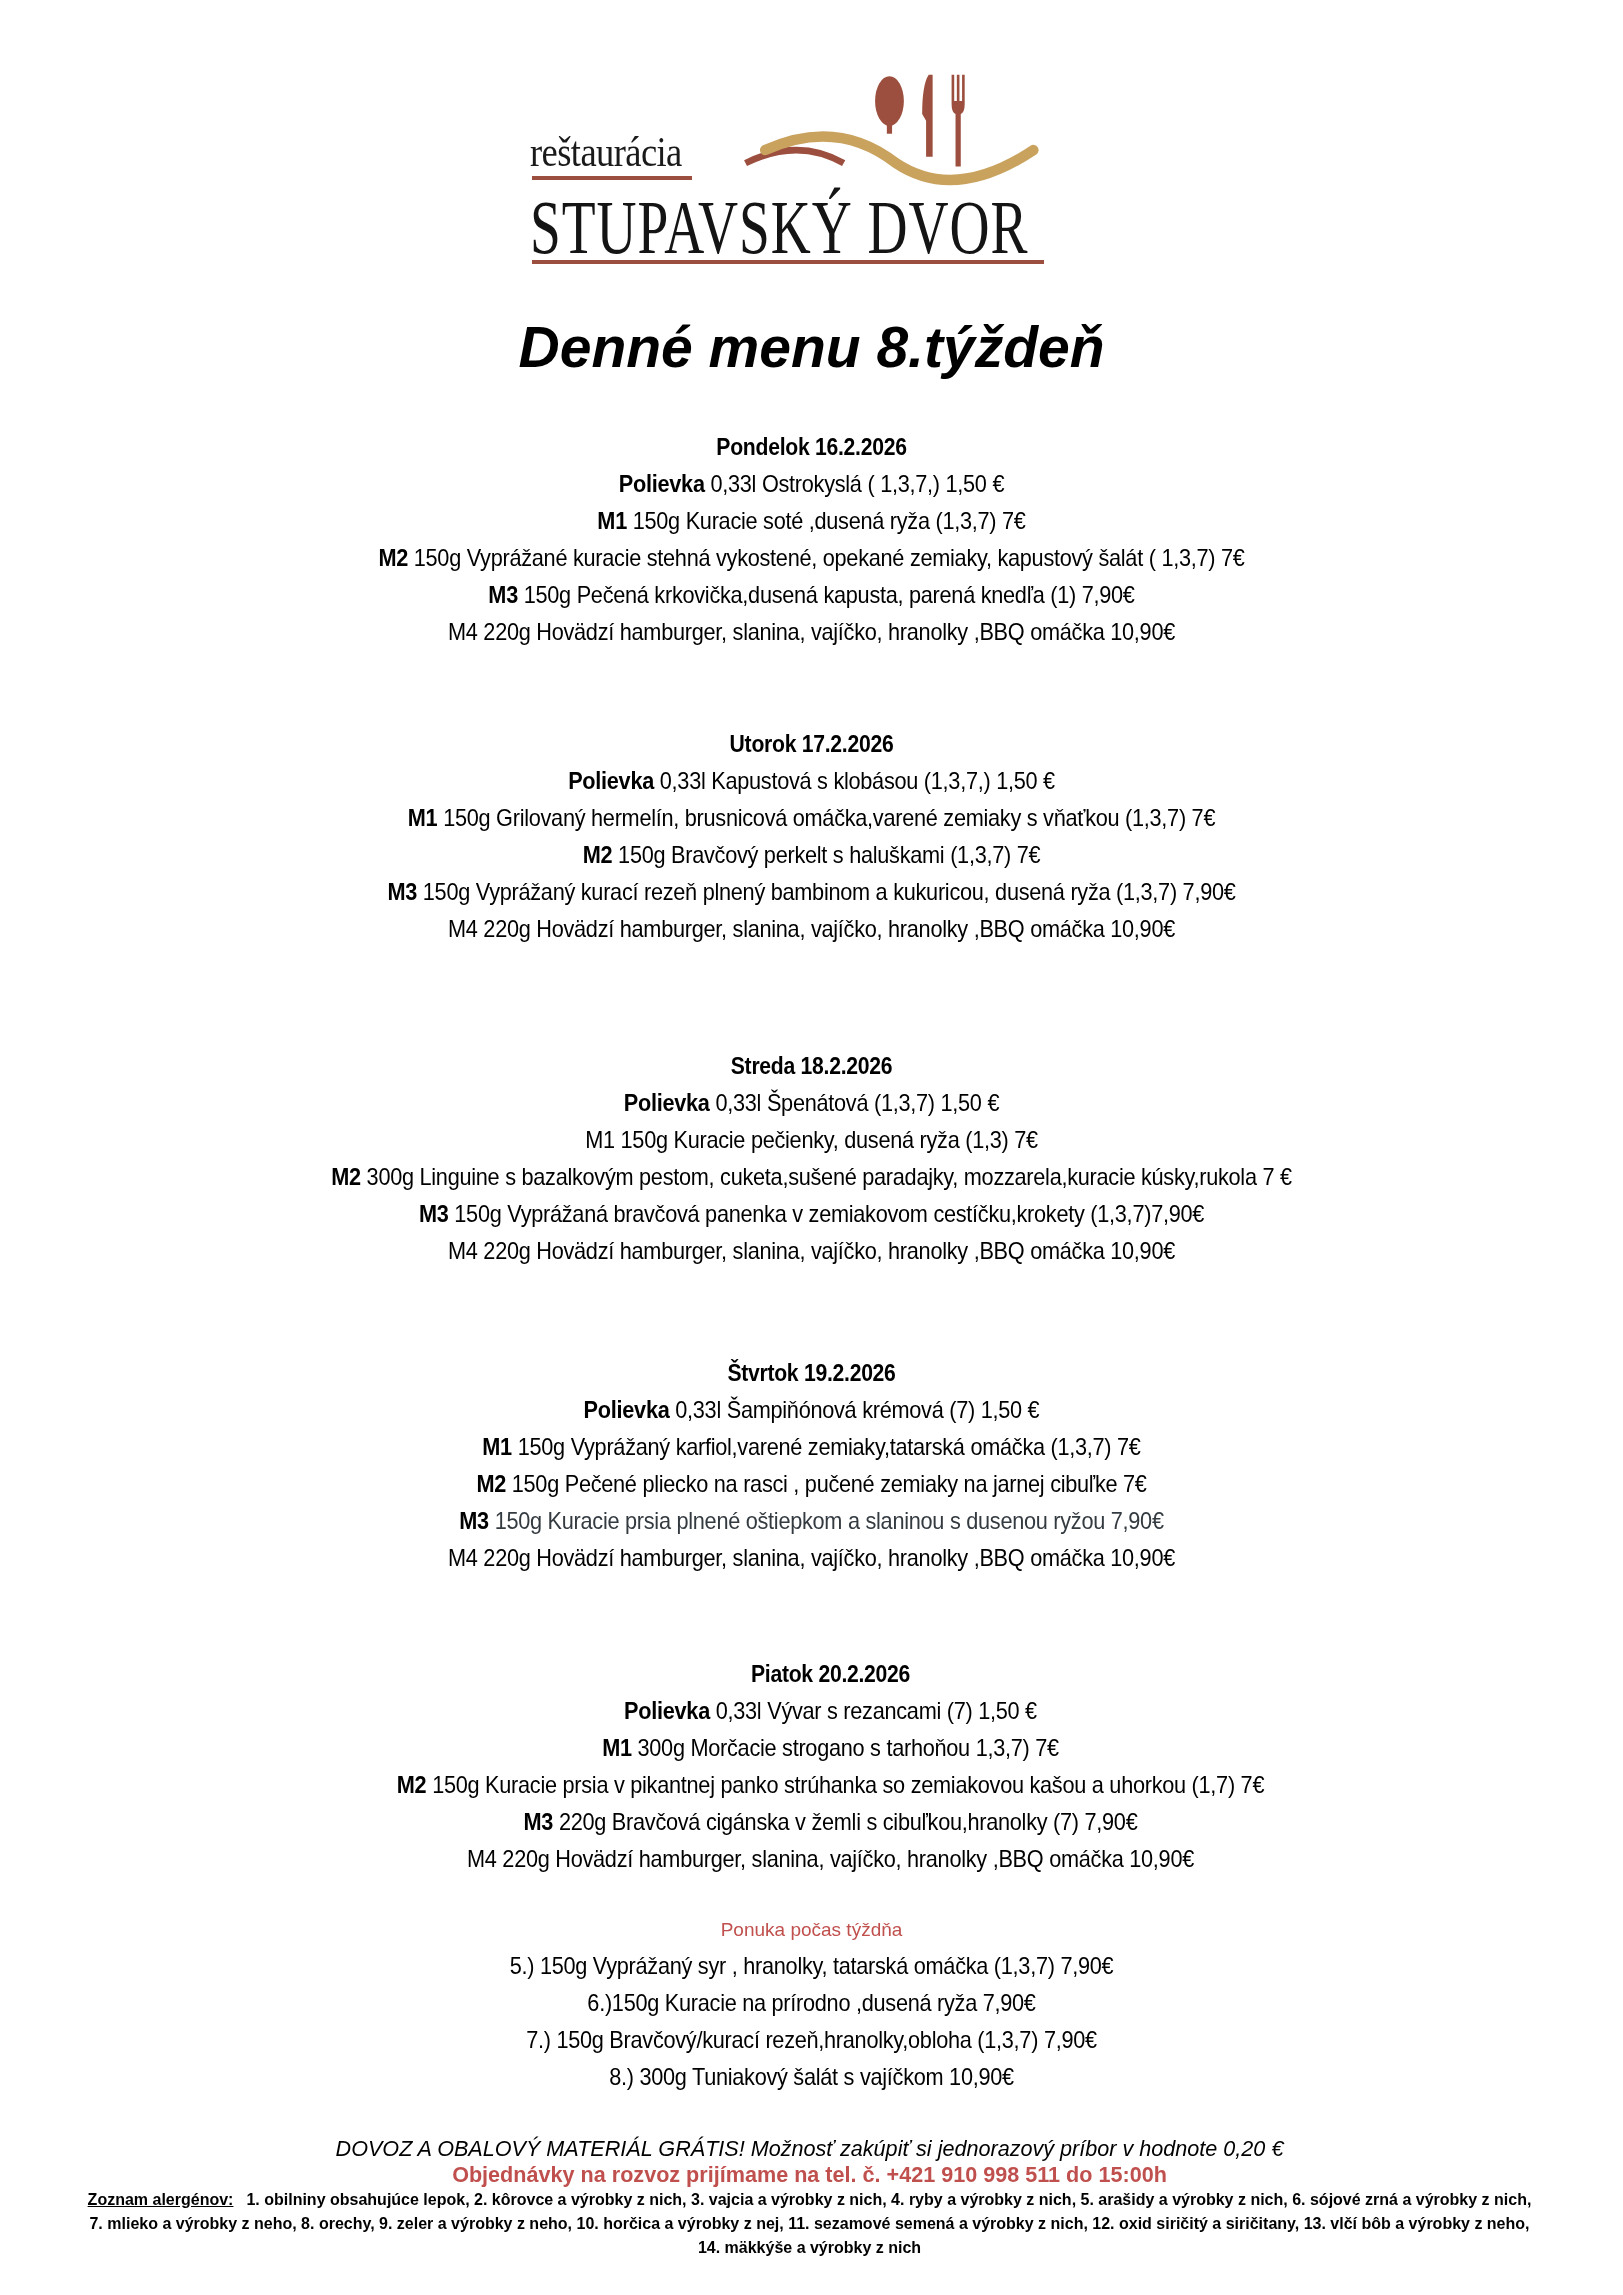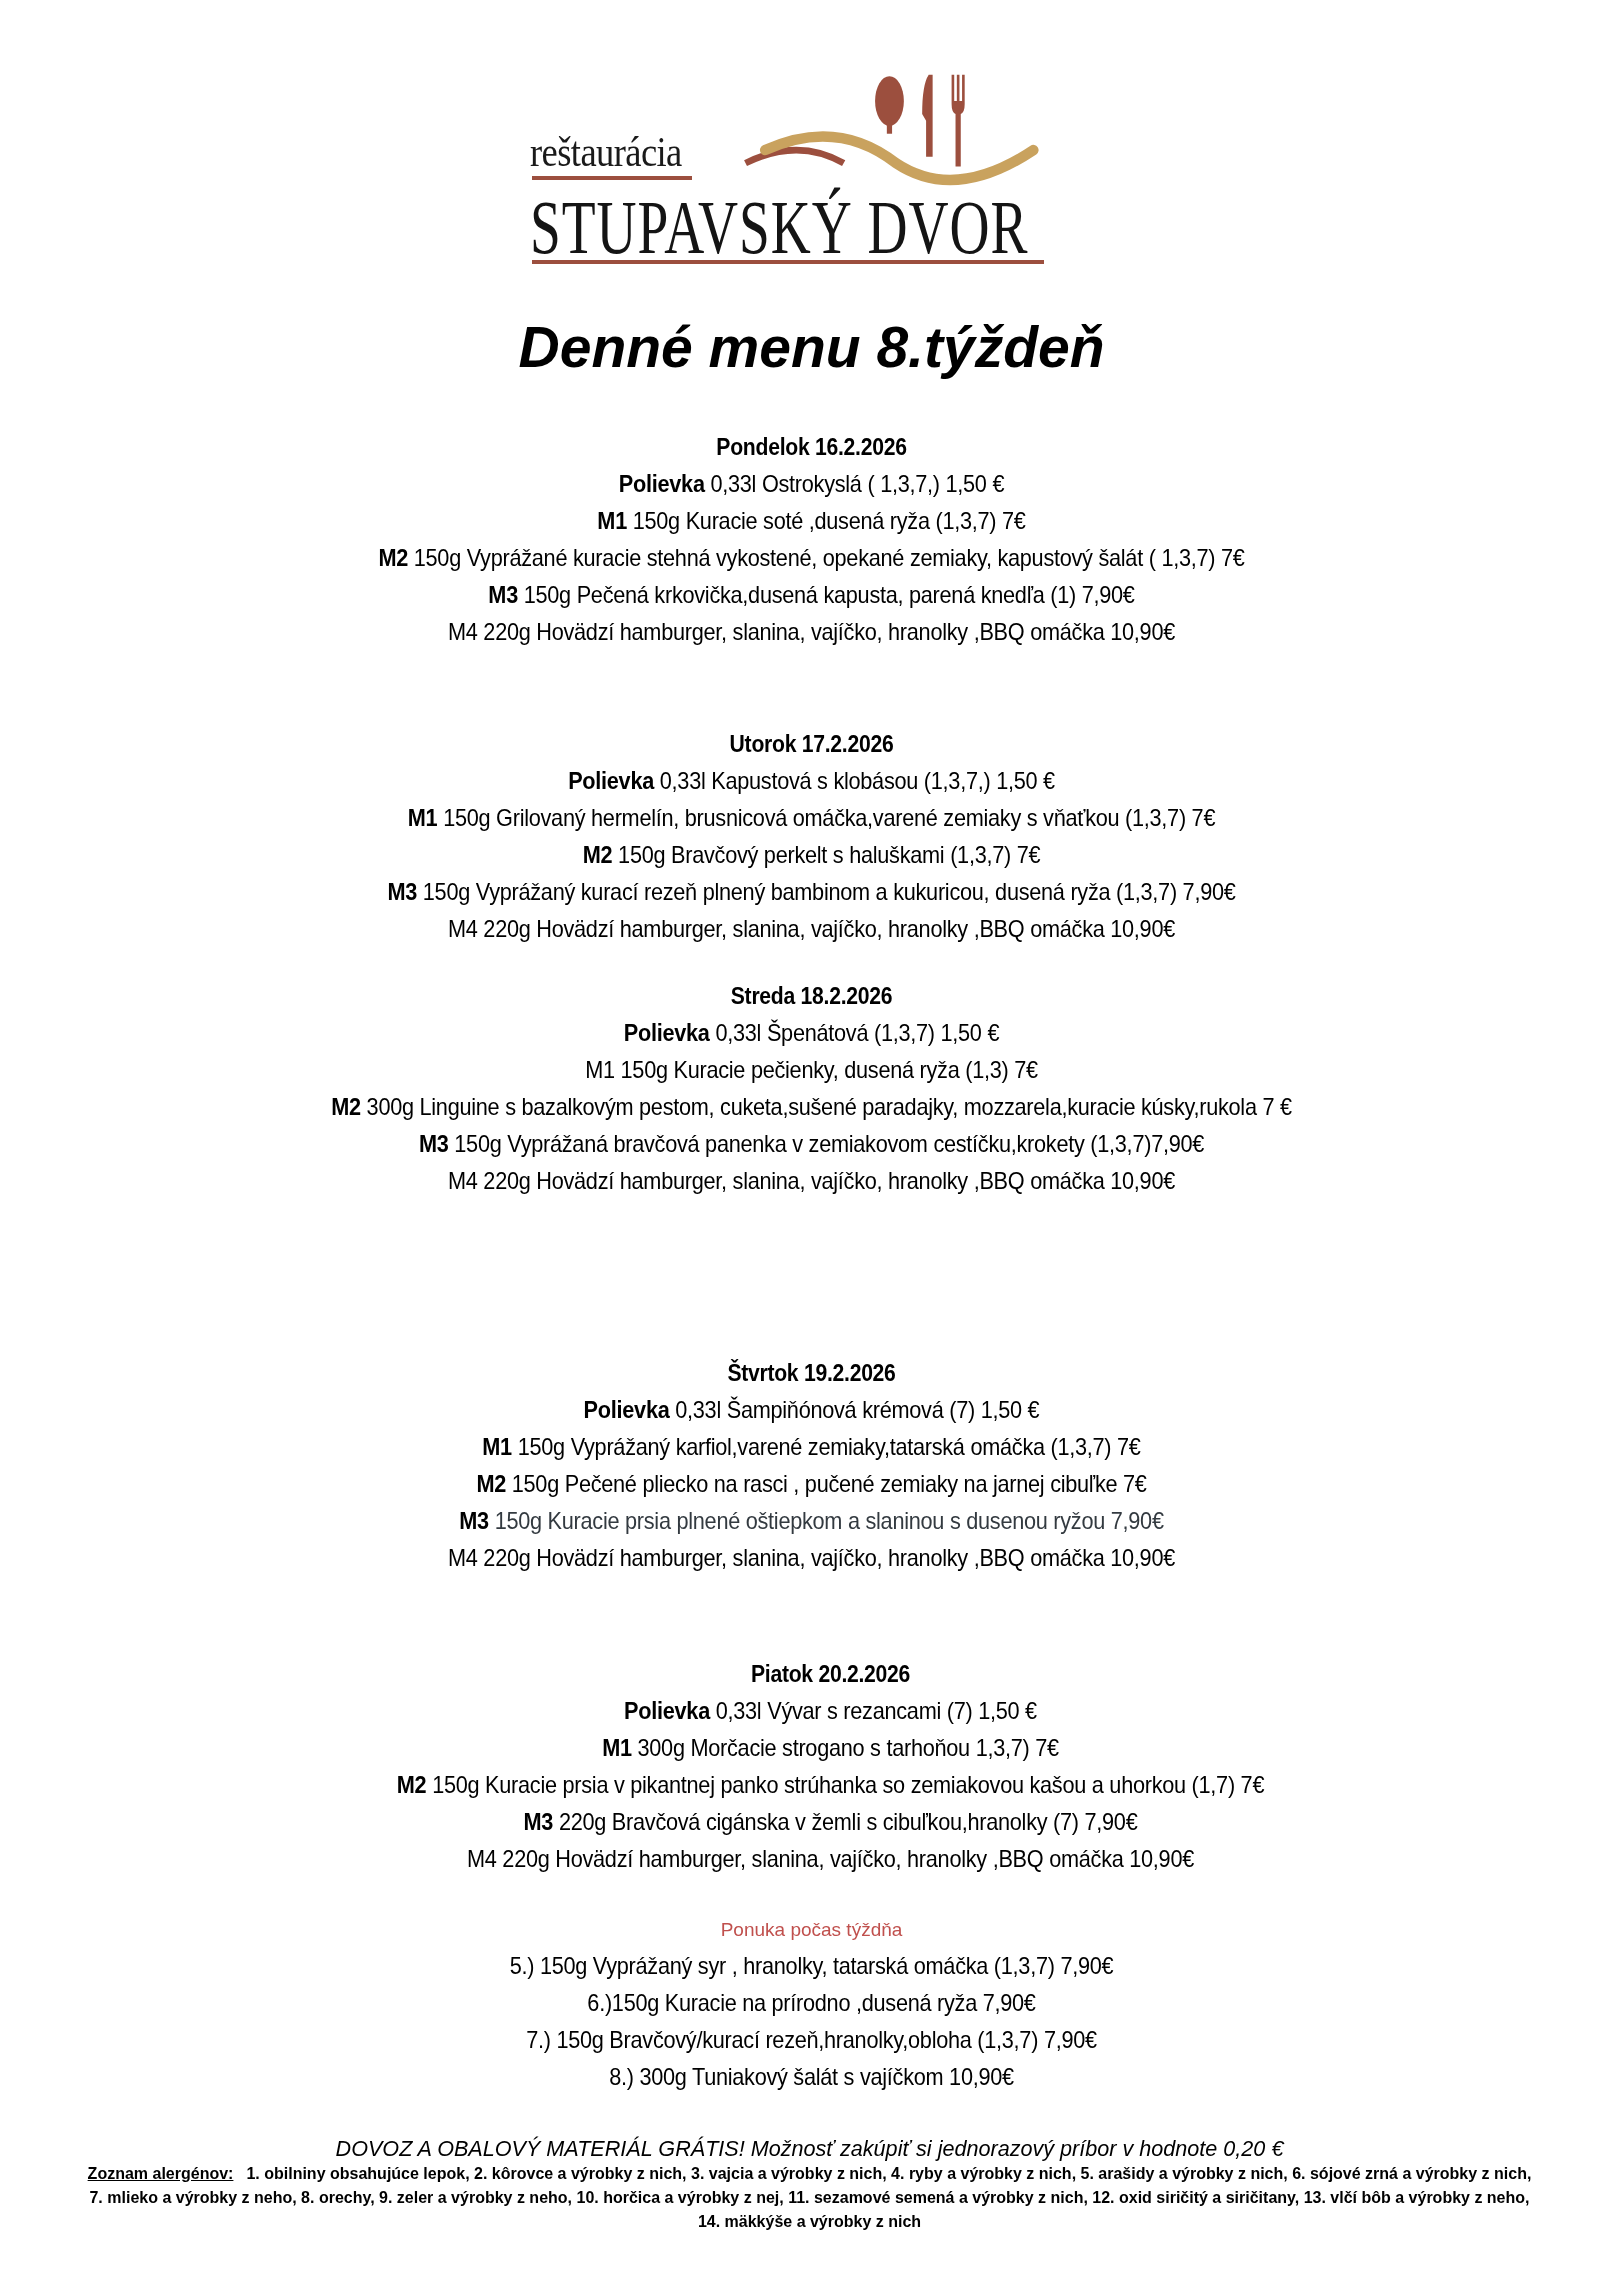--- a/index.html
+++ b/index.html
@@ -55,21 +55,21 @@
 
 <div class="day" style="top:726px;">
   <div class="line dayhead">Utorok 17.2.2026</div>
   <div class="line"><span class="b">Polievka</span> <span>0,33l Kapustová s klobásou  (1,3,7,) 1,50 €</span></div>
   <div class="line"><span class="b">M1</span> <span>150g Grilovaný hermelín, brusnicová omáčka,varené zemiaky s vňaťkou (1,3,7) 7€</span></div>
   <div class="line"><span class="b">M2</span> <span>150g Bravčový perkelt s haluškami (1,3,7) 7€</span></div>
   <div class="line"><span class="b">M3</span> <span>150g Vyprážaný  kurací rezeň plnený bambinom a kukuricou, dusená ryža (1,3,7) 7,90€</span></div>
   <div class="line"><span>M4</span> <span>220g Hovädzí hamburger, slanina, vajíčko, hranolky ,BBQ omáčka    10,90€</span></div>
 </div>
 
-<div class="day" style="top:978px;">
+<div class="day" style="top:1048px;">
   <div class="line dayhead">Streda 18.2.2026</div>
   <div class="line"><span class="b">Polievka</span> <span>0,33l  Špenátová (1,3,7) 1,50 €</span></div>
   <div class="line"><span>M1</span> <span>150g Kuracie pečienky, dusená ryža (1,3) 7€</span></div>
   <div class="line"><span class="b">M2</span> <span> 300g Linguine s bazalkovým pestom, cuketa,sušené paradajky, mozzarela,kuracie kúsky,rukola 7 €</span></div>
   <div class="line"><span class="b">M3</span> <span>150g Vyprážaná bravčová panenka v zemiakovom cestíčku,krokety (1,3,7)7,90€</span></div>
   <div class="line"><span>M4</span> <span>220g Hovädzí hamburger, slanina, vajíčko, hranolky ,BBQ omáčka    10,90€</span></div>
 </div>
 
 <div class="day" style="top:1355px;">
   <div class="line dayhead">Štvrtok 19.2.2026</div>
@@ -92,15 +92,16 @@
 <div class="weekly">
   <div class="wt">Ponuka počas týždňa</div>
   <div class="line">5.) 150g Vyprážaný syr , hranolky, tatarská omáčka (1,3,7) 7,90€</div>
   <div class="line">6.)150g Kuracie na prírodno ,dusená ryža 7,90€</div>
   <div class="line">7.) 150g Bravčový/kurací rezeň,hranolky,obloha (1,3,7) 7,90€</div>
   <div class="line">8.) 300g Tuniakový šalát s vajíčkom 10,90€</div>
 </div>
 
 <div class="footer">
   <div class="f1">DOVOZ A OBALOVÝ MATERIÁL GRÁTIS! Možnosť zakúpiť si jednorazový príbor v hodnote 0,20 €</div>
+  <div class="f2">Objednávky na rozvoz prijímame na tel. č. +421 910 998 511  do 15:00h</div>
   <div class="f3"><u>Zoznam alergénov:</u><span>1. obilniny obsahujúce lepok, 2. kôrovce a výrobky z nich, 3. vajcia a výrobky z nich, 4. ryby a výrobky z nich, 5. arašidy a výrobky z nich, 6. sójové zrná a výrobky z nich, 7. mlieko a výrobky z neho, 8. orechy, 9. zeler a výrobky z neho, 10. horčica a výrobky z nej, 11. sezamové semená a výrobky z nich, 12. oxid siričitý a siričitany, 13. vlčí bôb a výrobky z neho, 14. mäkkýše a výrobky z nich</span></div>
 </div>
 
 
 </body></html>

